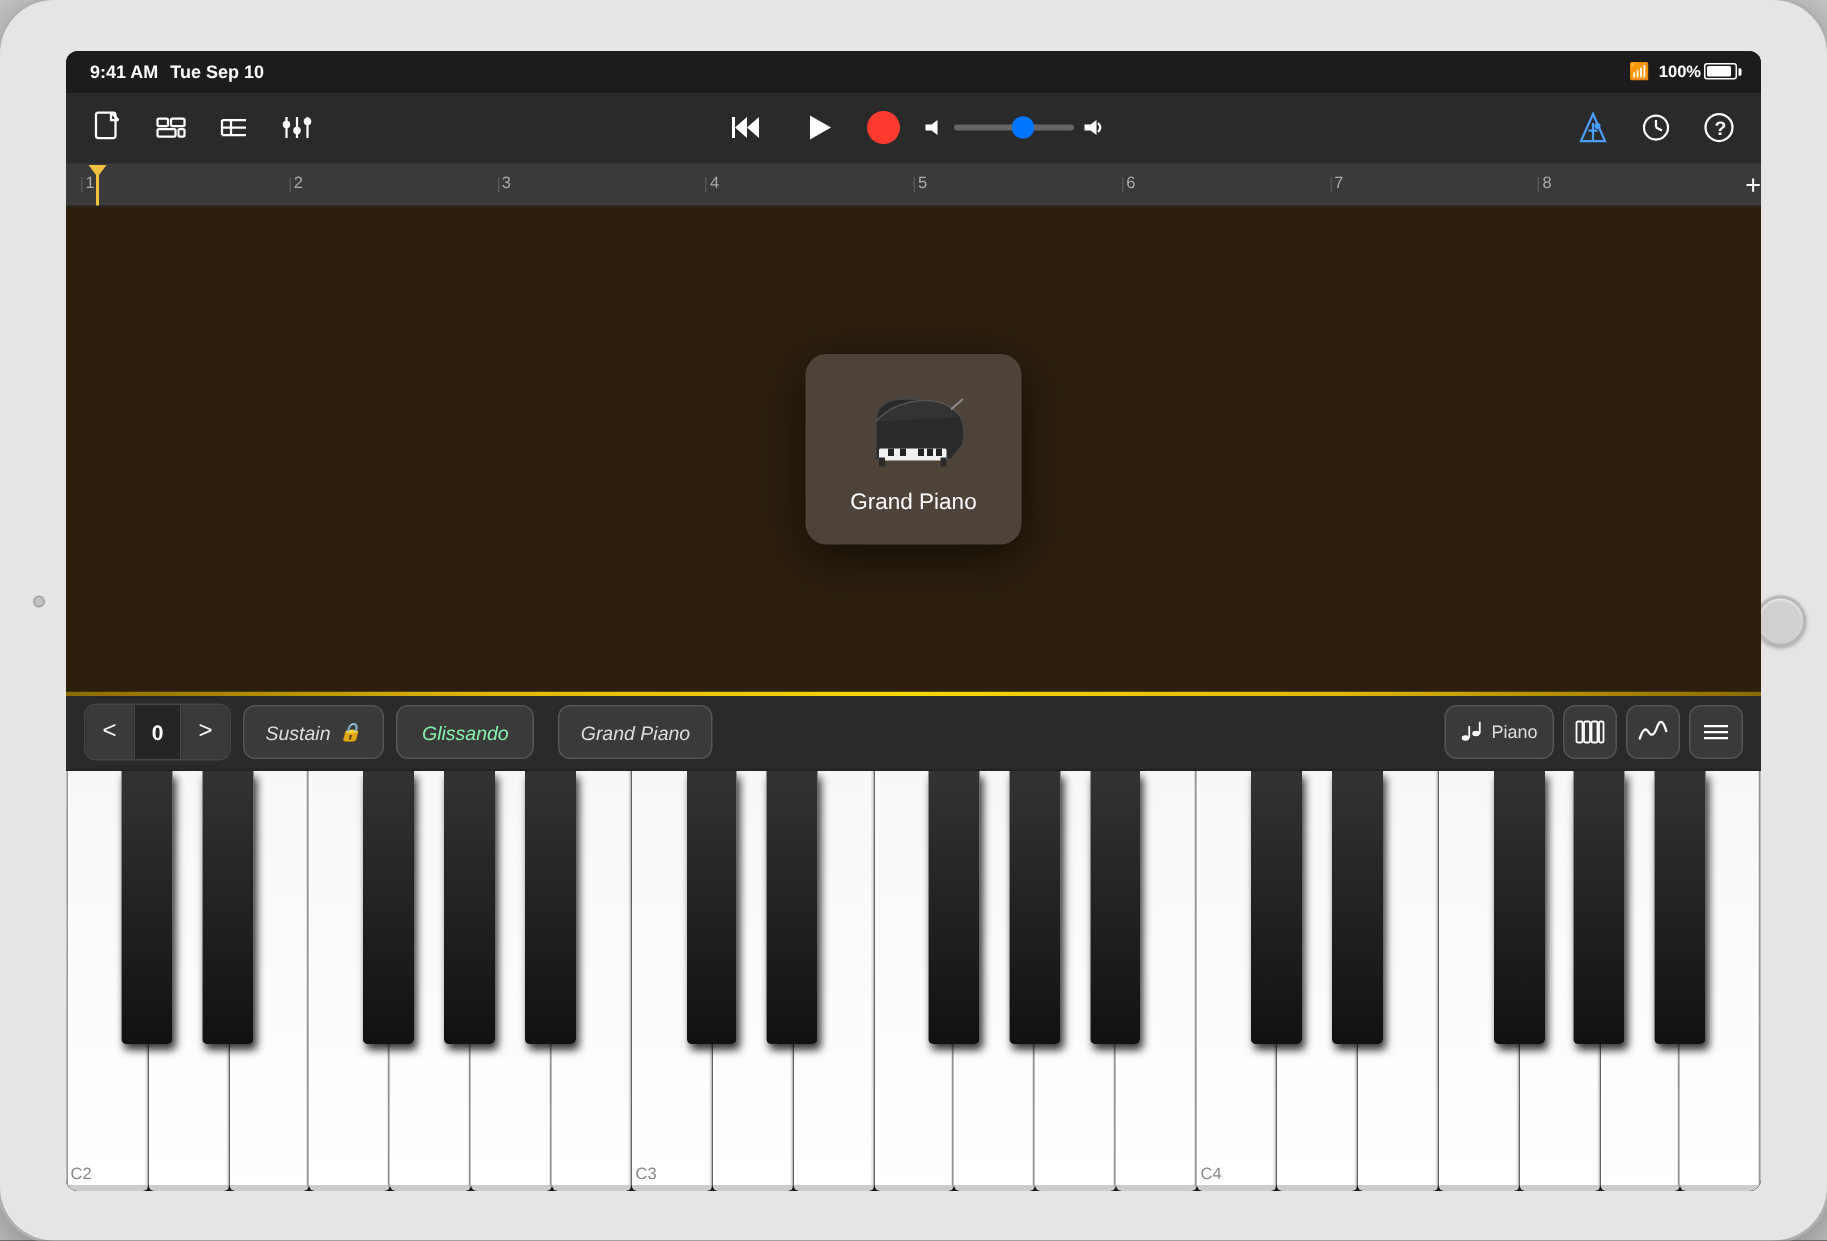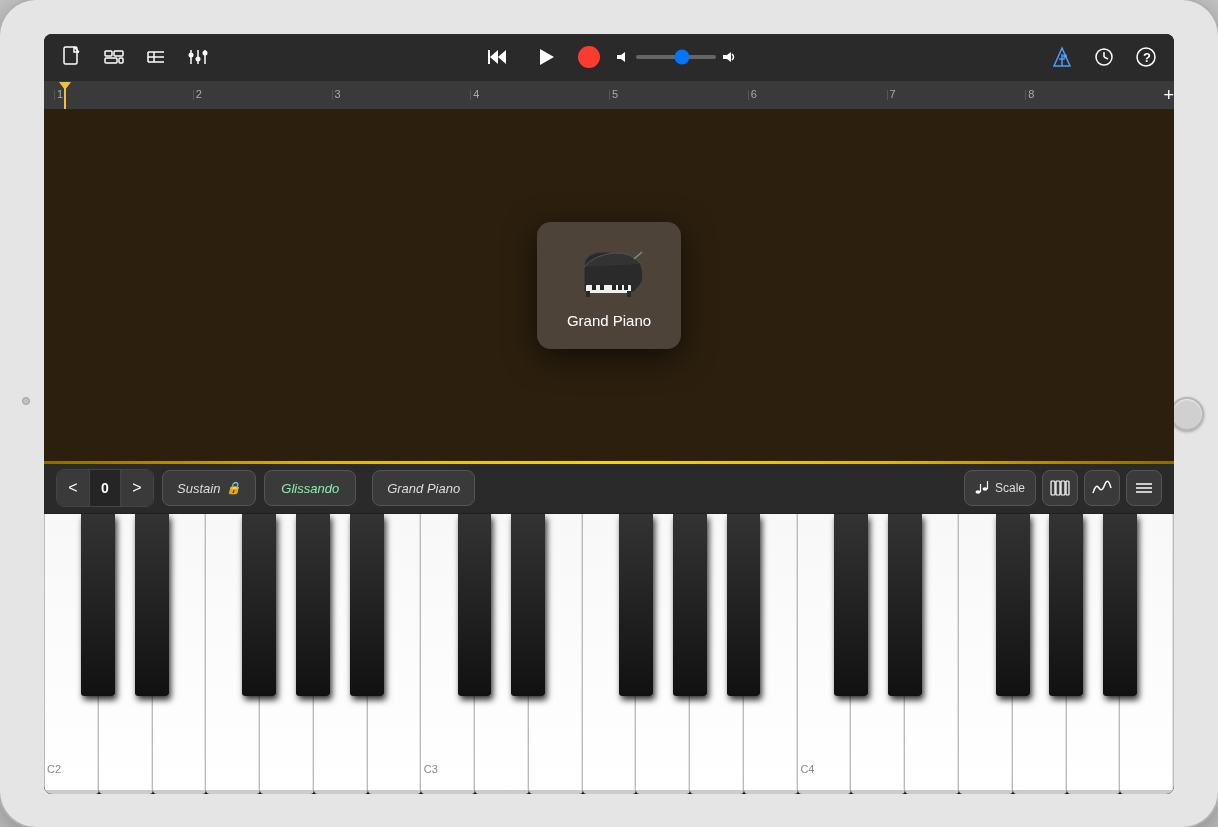--- a/index.html
+++ b/index.html
@@ -418,21 +418,21 @@
       height: 100%;
       pointer-events: all;
       cursor: pointer;
       box-shadow: 2px 4px 6px rgba(0,0,0,0.8);
       z-index: 10;
     }
 
     
     .key-labels {
       position: absolute;
-      bottom: 19px;
+      bottom: 5px;
       left: 0;
       width: 100%;
       display: flex;
       pointer-events: none;
       align-items: flex-end;
     }
     .key-label {
       flex: 1;
       text-align: left;
       padding-left: 3px;
@@ -445,20 +445,35 @@
 <body>
 
 <div class="ipad-frame">
 
   <div class="home-button"></div>
 
   <div class="side-button"></div>
 
   <div class="screen">
 
+    <div class="status-bar">
+      <div class="status-bar-left">
+        <span>9:41 AM</span>
+        <span>Tue Sep 10</span>
+      </div>
+      <div class="status-bar-right">
+        <span class="wifi-icon">📶</span>
+        <div class="battery-indicator">
+          <span>100%</span>
+          <div class="battery-bar">
+            <div class="battery-fill"></div>
+          </div>
+        </div>
+      </div>
+    </div>
 
     <div class="toolbar">
       <div class="toolbar-left">
 
         <button class="tool-btn">
           <svg width="22" height="22" viewBox="0 0 22 22" fill="none">
             <rect x="3" y="1" width="13" height="17" rx="1.5" stroke="white" stroke-width="1.5" fill="none"></rect>
             <path d="M13 1 L13 6 L18 6" stroke="white" stroke-width="1.5" fill="none"></path>
             <path d="M13 1 L18 6" stroke="white" stroke-width="1.5"></path>
           </svg>
@@ -625,21 +640,21 @@
 
       <div class="right-controls">
 
         <button class="ctrl-btn">
           <svg width="16" height="14" viewBox="0 0 16 14" fill="none">
             <ellipse cx="3" cy="11" rx="2.5" ry="1.8" fill="white"></ellipse>
             <ellipse cx="10" cy="8" rx="2.5" ry="1.8" fill="white"></ellipse>
             <line x1="5.5" y1="11" x2="5.5" y2="3" stroke="white" stroke-width="1.2"></line>
             <line x1="12.5" y1="8" x2="12.5" y2="0" stroke="white" stroke-width="1.2"></line>
           </svg>
-          <span>Scale</span>
+          <span>Piano</span>
         </button>
 
         <button class="ctrl-btn-icon">
           <svg width="20" height="18" viewBox="0 0 20 18" fill="none">
             <rect x="1" y="2" width="4" height="14" rx="1" stroke="white" stroke-width="1.2"></rect>
             <rect x="6" y="2" width="4" height="14" rx="1" stroke="white" stroke-width="1.2"></rect>
             <rect x="11" y="2" width="4" height="14" rx="1" stroke="white" stroke-width="1.2"></rect>
             <rect x="16" y="2" width="3" height="14" rx="1" stroke="white" stroke-width="1.2"></rect>
           </svg>
         </button>

